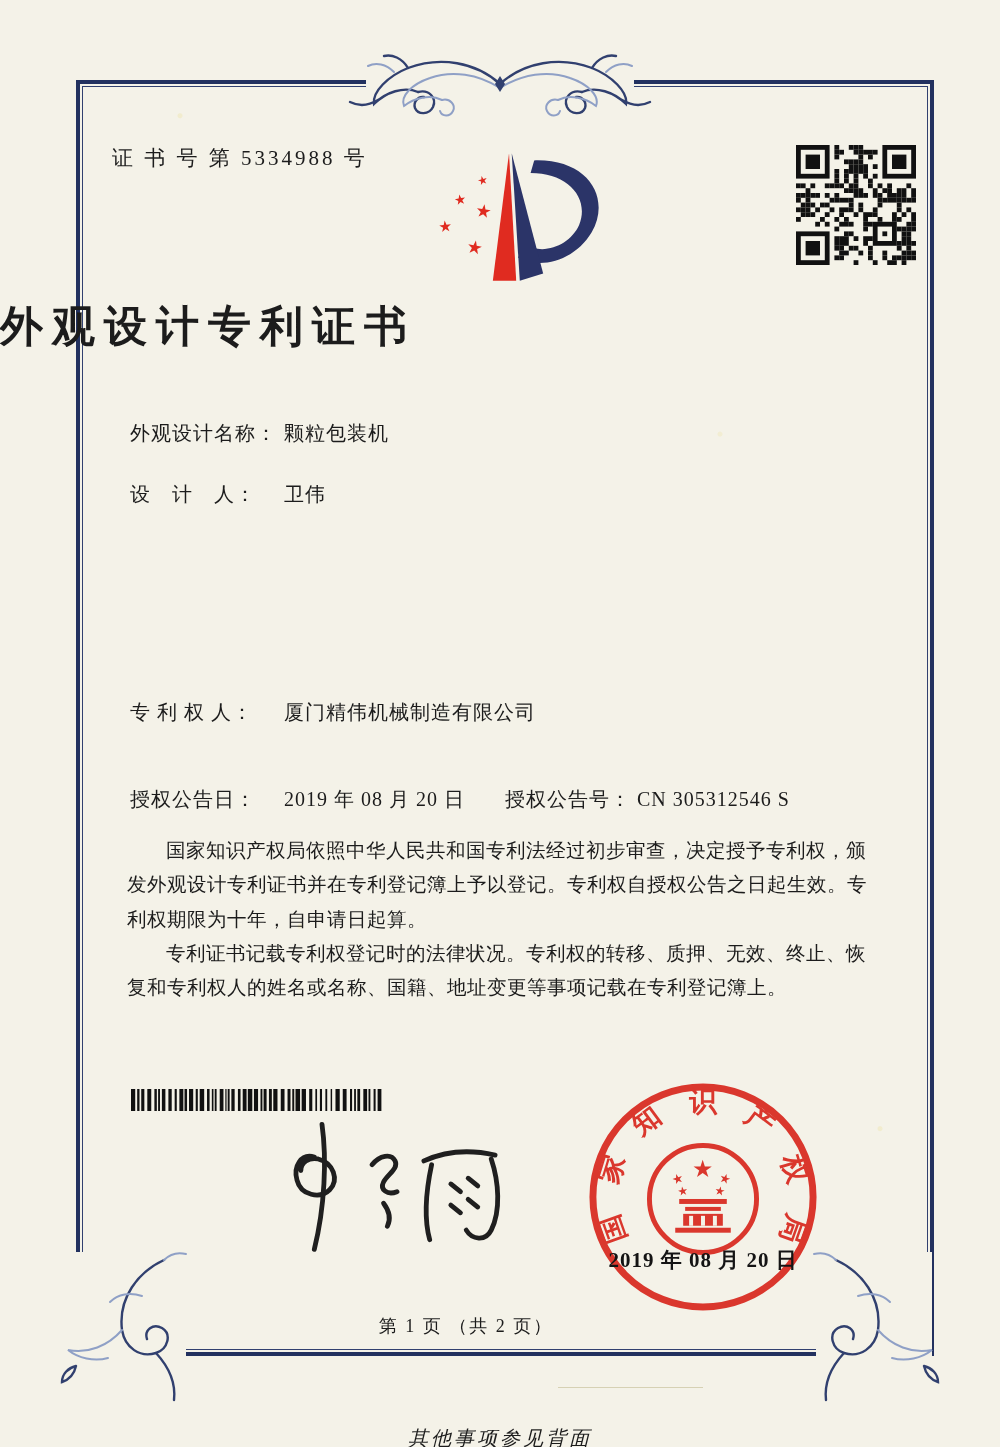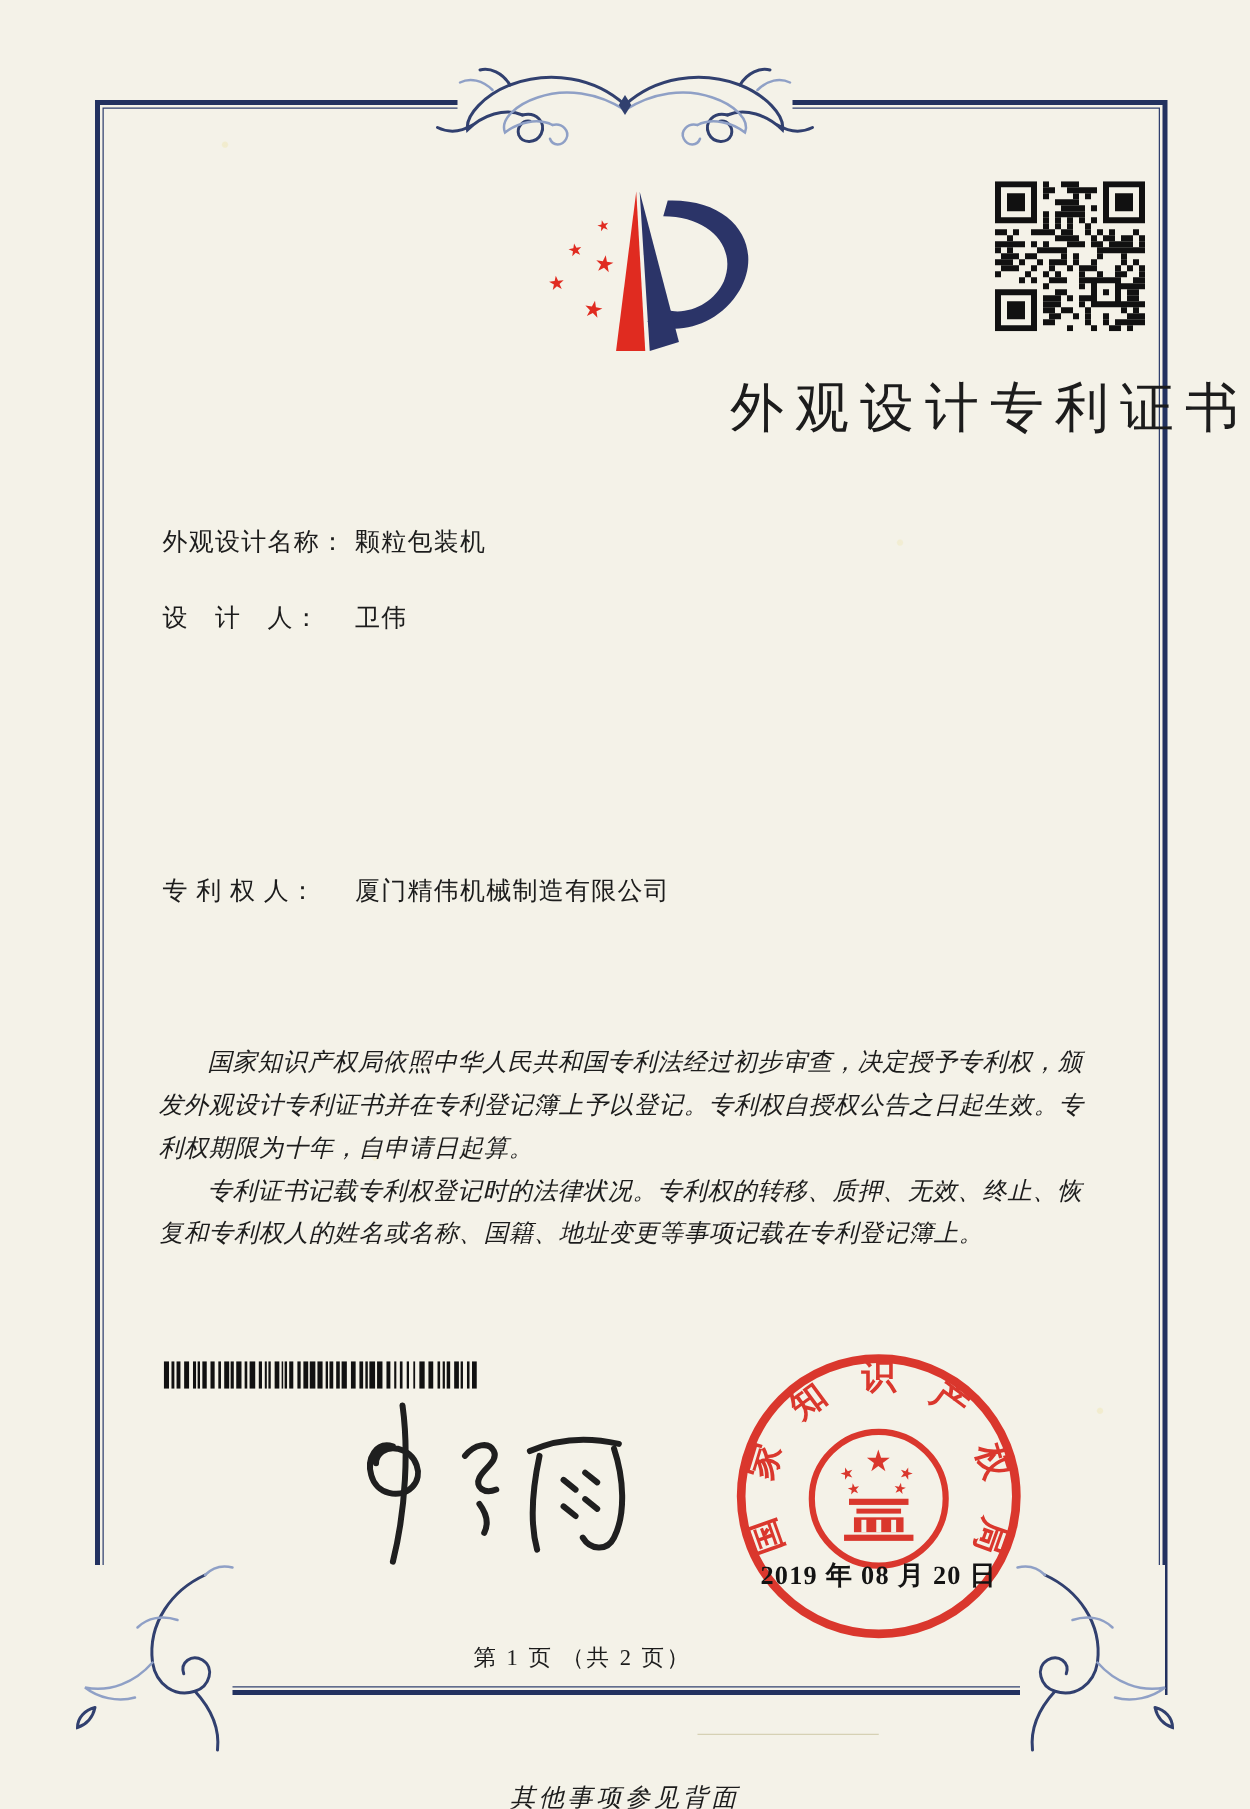--- a/index.html
+++ b/index.html
@@ -16,28 +16,28 @@
       radial-gradient(circle at 30% 64%, rgba(230,210,90,.15) 0 2px, transparent 3px),
       radial-gradient(circle at 88% 78%, rgba(230,210,90,.18) 0 2px, transparent 3px),
       #f4f2e8;
   }
   .frame{position:absolute;left:76px;top:80px;width:850px;height:1268px;
     border:4.5px solid #22315f;}
   .frame-inner{position:absolute;left:2px;top:2px;right:2px;bottom:2px;
     border:1.5px solid #31406f;}
   .patch{position:absolute;background:#f4f2e8;}
   .cert-no{position:absolute;left:112px;top:144px;font-size:21px;letter-spacing:3px;font-weight:500;}
-  .title{position:absolute;left:0;top:298px;width:1000px;text-align:right;
-    font-size:43px;font-weight:400;letter-spacing:9px;margin:0;}
+  .title{position:absolute;left:0;top:298px;width:1000px;text-align:left;
+    font-size:43px;font-weight:700;letter-spacing:9px;margin:0;}
   .row{position:absolute;left:130px;width:780px;font-size:20px;letter-spacing:1px;}
   .row .lbl{display:inline-block;min-width:148px;}
   .row .val{display:inline-block;}
   .row .pair2{position:absolute;left:375px;top:0;}
   .paras{position:absolute;left:127px;top:834px;width:757px;
-    font-size:19.5px;line-height:1.76;font-style:italic;letter-spacing:.5px;}
+    font-size:19.5px;line-height:1.76;letter-spacing:.5px;}
   .paras p{margin:0;text-indent:2em;}
   .commissioner{position:absolute;left:131px;top:1160px;
     font-family:"Liberation Sans", sans-serif;font-weight:700;font-size:23px;line-height:1.85;}
   .seal-date{position:absolute;left:584px;top:1246px;width:238px;text-align:center;
     font-size:21px;font-weight:700;letter-spacing:1px;color:#141414;}
   .page-num{position:absolute;left:0;top:1314px;width:932px;text-align:center;
     font-size:18px;letter-spacing:2px;}
   .back-note{position:absolute;left:0;top:1425px;width:1000px;text-align:center;
     font-size:20px;font-style:italic;letter-spacing:3px;}
   .back-note-line{position:absolute;left:558px;top:1387px;width:145px;height:1px;
@@ -83,20 +83,21 @@
       <path class="lt" d="M96,50 C84,46 72,48 64,56"></path>
       <path d="M30,120 c-8,2 -14,8 -14,16 c6,-2 12,-7 14,-16"></path>
       <path class="lt" d="M118,14 c6,-6 14,-8 22,-6"></path>
     </g>
   </svg>
 
   <svg class="flour" style="left:804px;top:1246px;" width="150" height="160" viewBox="0 0 150 160">
     <use href="#cornfl" transform="translate(150,0) scale(-1,1)"></use>
   </svg>
 
+  <div class="cert-no">证 书 号 第 5334988 号</div>
 
   <svg style="left:428px;top:146px;" width="180" height="142" viewBox="0 0 200 158">
     <path d="M118,16 C178,14 204,58 182,96 C163,128 124,138 100,124 L108,110 C130,122 158,110 168,88 C180,58 156,30 114,30 Z" fill="#2b3468"></path>
     <polygon points="90,8 72,150 98,150" fill="#e02b20"></polygon>
     <polygon points="93,8 102,150 128,142" fill="#2b3468"></polygon>
     <g fill="#e02b20" font-family="DejaVu Sans, sans-serif">
       <text x="56" y="44" font-size="13" transform="rotate(-14 56 44)">★</text>
       <text x="30" y="66" font-size="15" transform="rotate(-10 30 66)">★</text>
       <text x="52" y="78" font-size="20" transform="rotate(8 52 78)">★</text>
       <text x="12" y="96" font-size="17" transform="rotate(-6 12 96)">★</text>
@@ -326,20 +327,28 @@
     <span class="val">颗粒包装机</span>
   </div>
   <div class="row" style="top:481px;">
     <span class="lbl">设　计　人：</span>
     <span class="val">卫伟</span>
   </div>
   <div class="row" style="top:663px;margin-top:36px;">
     <span class="lbl">专 利 权 人：</span>
     <span class="val">厦门精伟机械制造有限公司</span>
   </div>
+  <div class="row" style="top:786px;">
+    <span class="lbl">授权公告日：</span>
+    <span class="val">2019 年 08 月 20 日</span>
+    <span class="pair2">
+      <span>授权公告号：</span>
+      <span>CN 305312546 S</span>
+    </span>
+  </div>
 
   <div class="paras">
     <p>国家知识产权局依照中华人民共和国专利法经过初步审查，决定授予专利权，颁发外观设计专利证书并在专利登记簿上予以登记。专利权自授权公告之日起生效。专利权期限为十年，自申请日起算。</p>
     <p>专利证书记载专利权登记时的法律状况。专利权的转移、质押、无效、终止、恢复和专利权人的姓名或名称、国籍、地址变更等事项记载在专利登记簿上。</p>
   </div>
 
   <svg id="barcode-svg" style="left:131px;top:1089px;" width="255" height="22" viewBox="0 0 255 22">
       <rect x="0.00" y="0" width="4.21" height="22" fill="#111"></rect>
       <rect x="6.18" y="0" width="2.32" height="22" fill="#111"></rect>
       <rect x="10.24" y="0" width="3.11" height="22" fill="#111"></rect>

